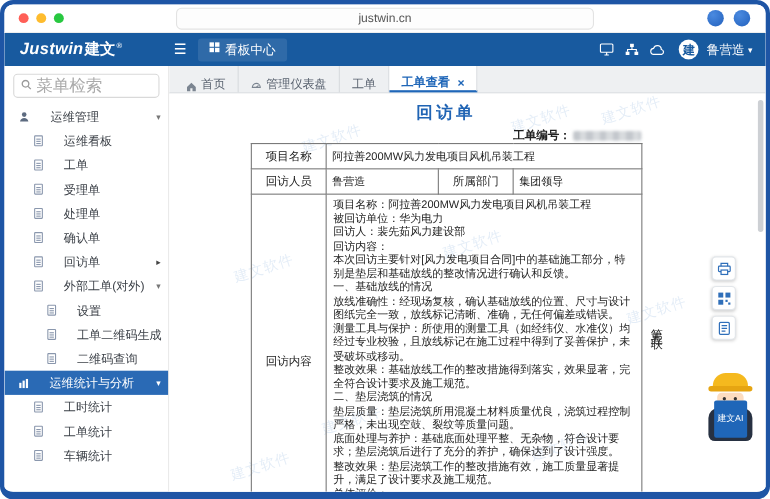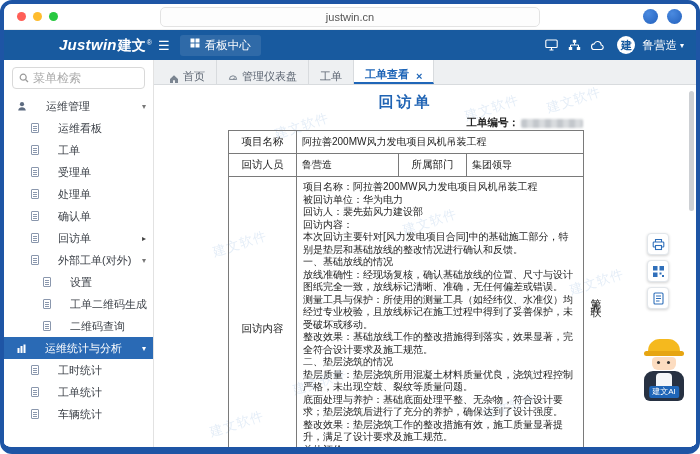--- a/index.html
+++ b/index.html
@@ -10,38 +10,38 @@
   .titlebar{height:26px;background:#fff;display:flex;align-items:center;position:relative;border-bottom:1px solid #eee;}
   .traffic{display:flex;gap:7px;margin-left:13px;}
   .tl{width:9px;height:9px;border-radius:50%;}
   .tl.red{background:#ff5f57}.tl.yellow{background:#febc2e}.tl.green{background:#28c840}
   .url-tab{position:absolute;left:50%;transform:translateX(-50%);top:3px;width:380px;height:20px;background:#fdfdfd;border:1px solid #e3e3e3;border-radius:5px;display:flex;align-items:center;justify-content:center;font-size:11px;color:#555;}
   .tb-actions{margin-left:auto;margin-right:14px;display:flex;gap:9px;}
   .tb-circle{width:15px;height:15px;border-radius:50%;background:radial-gradient(circle at 35% 30%, #4a8ae0, #2361bd);}
 
   
   .app-header{height:30px;background:#185a9f;display:flex;align-items:center;color:#fff;padding:0 10px 0 0;}
-  .logo{width:148px;padding-left:14px;white-space:nowrap;display:flex;align-items:baseline;justify-content:flex-end;}
+  .logo{width:148px;padding-left:14px;white-space:nowrap;display:flex;align-items:baseline;}
   .logo .en{font-size:15px;font-weight:bold;font-style:italic;letter-spacing:.3px}
   .logo .cn{font-size:14px;font-weight:bold;margin-left:1px}
   .logo .reg{font-size:7px;vertical-align:super;margin-left:1px;position:relative;top:-5px}
   .hamburger{font-size:13px;margin:0 10px 0 6px;cursor:pointer}
   .workspace{display:flex;gap:5px;font-size:11.5px;background:rgba(255,255,255,.10);padding:3px 10px;border-radius:3px;cursor:pointer}
   .spacer{flex:1}
   .auth{font-size:10px;opacity:.95;margin-right:12px;white-space:nowrap}
   .hicon{display:flex;align-items:center;margin:0 5px;cursor:pointer;color:#fff}
   .badge{width:18px;height:18px;border-radius:50%;background:#fff;color:#185a9f;font-size:11px;font-weight:bold;display:flex;align-items:center;justify-content:center;margin:0 7px;border:1px solid rgba(255,255,255,.7)}
   .user{font-size:11.5px;display:flex;align-items:center;gap:3px;cursor:pointer;margin-right:2px}
   .user .caret{font-size:8px}
 
   
   .app-body{display:flex;height:387px;}
   .sidebar{width:150px;background:#fff;border-right:1px solid #e2e2e2;overflow:hidden;flex:none}
   .search-box{margin:7px 8px 6px;height:22px;border:1px solid #d9d9d9;border-radius:4px;display:flex;align-items:center;padding:0 6px;gap:4px;color:#999}
-  .search-box input{border:none;outline:none;width:100%;font-size:12px;color:#333;font-family:inherit;background:transparent}
+  .search-box input{border:none;outline:none;width:100%;font-size:15px;color:#333;font-family:inherit;background:transparent}
   .search-box input::placeholder{color:#aaa}
   .menu{font-size:11px;color:#3a3f46}
   .mi{height:22px;display:flex;align-items:center;gap:19px;position:relative;cursor:pointer;padding-right:16px;white-space:nowrap}
   .mi.lv0{padding-left:13px}
   .mi.lv1{padding-left:27px}
   .mi.lv2{padding-left:39px}
   .mi .caret{position:absolute;right:7px;font-size:8px;color:#777}
   .mi .arrow{position:absolute;right:7px;font-size:8px;color:#444}
   .mi.active{background:#2a6ab5;color:#fff}
   .mi.active .caret{color:#fff}
@@ -81,21 +81,21 @@
 
   .vscroll{position:absolute;right:2px;top:6px;width:5px;height:120px;background:#cdd0d4;border-radius:3px;cursor:pointer}
 
   .mascot{position:absolute;right:8px;bottom:46px;width:48px;z-index:5;cursor:pointer}
   .m-helmet{width:32px;height:14px;background:#f5b91e;border-radius:16px 16px 3px 3px;margin:0 auto;position:relative}
   .m-helmet::after{content:"";position:absolute;left:-4px;right:-4px;bottom:-3px;height:5px;background:#e6a512;border-radius:3px}
   .m-face{width:24px;height:13px;background:#fcdcc0;margin:4px auto 0;border-radius:4px 4px 6px 6px;position:relative}
   .m-face::before{content:"";position:absolute;top:4px;left:5px;width:3px;height:3px;border-radius:50%;background:#333;box-shadow:10px 0 0 #333}
   .m-body{width:40px;height:30px;background:#273142;margin:1px auto 0;border-radius:9px 9px 6px 6px;position:relative}
   .m-body::before{content:"";position:absolute;left:12px;top:2px;width:16px;height:24px;background:#f4f6f8;border-radius:4px}
-  .ai-badge{position:absolute;left:50%;transform:translateX(-50%);bottom:3px;background:#1f66b8;color:#fff;font-size:8px;line-height:10px;padding:1px 3px;border-radius:2px;white-space:nowrap;z-index:2}
+  .ai-badge{position:absolute;left:50%;transform:translateX(-50%);bottom:3px;background:#1f66b8;color:#fff;font-size:8px;line-height:10px;padding:12px 3px;border-radius:2px;white-space:nowrap;z-index:2}
 </style>
 </head>
 <body>
 
 <div class="window">
 
   <div class="titlebar">
     <div class="traffic">
       <span class="tl red"></span>
       <span class="tl yellow"></span>

